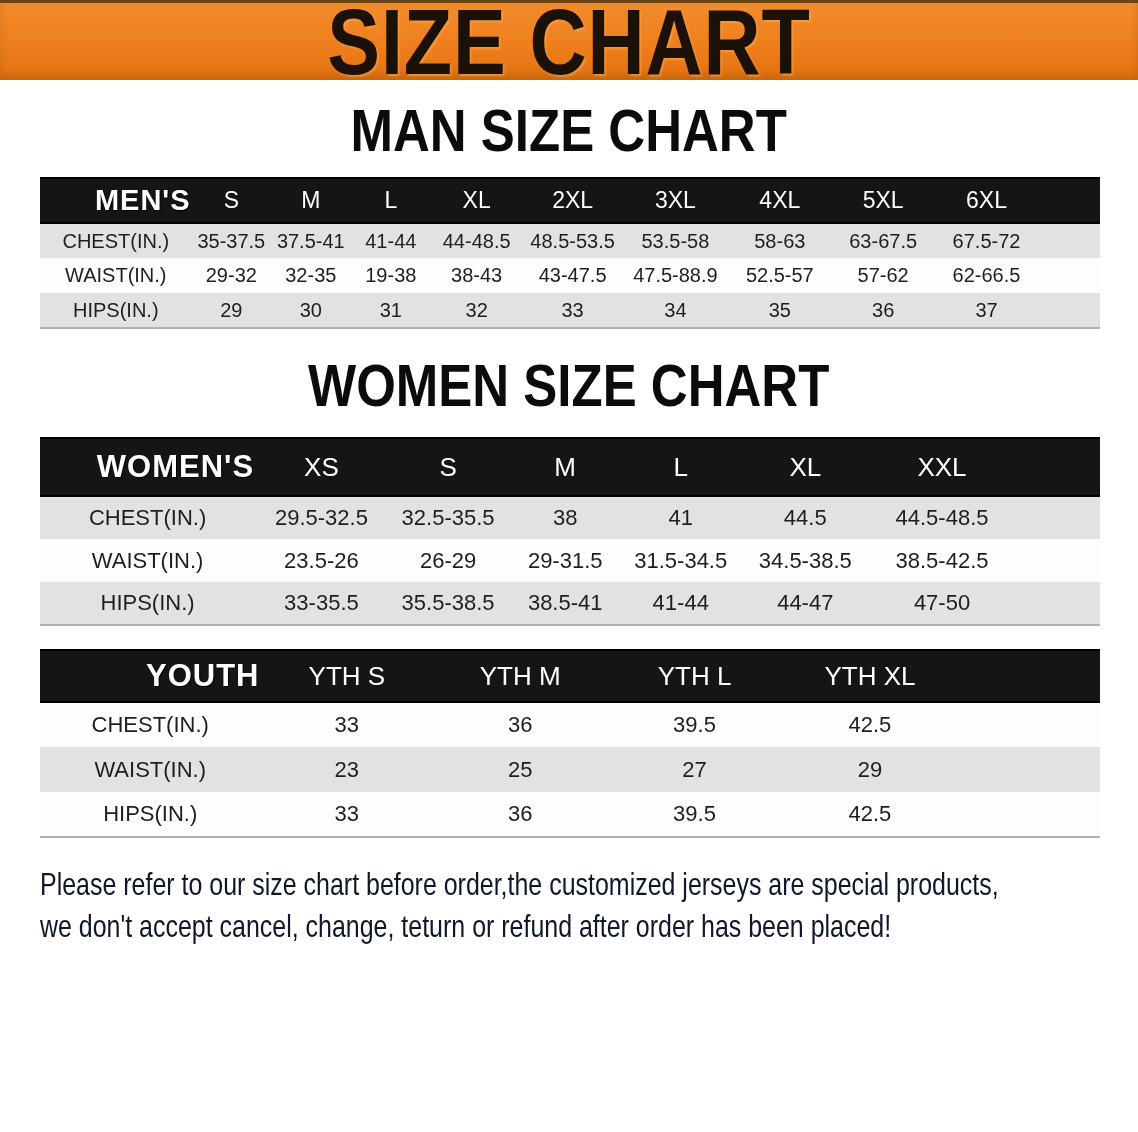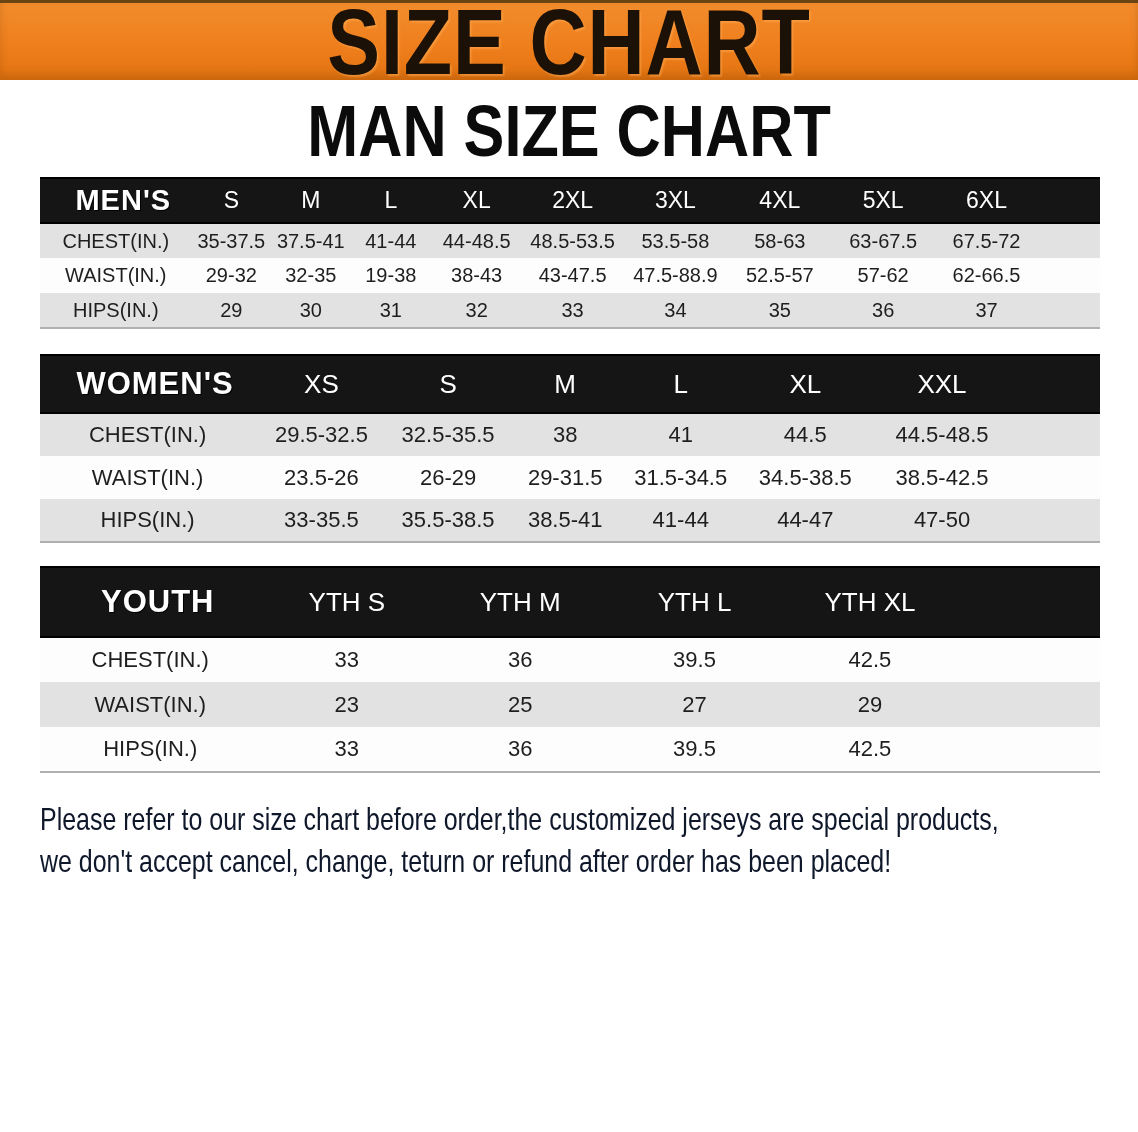--- a/index.html
+++ b/index.html
@@ -27,21 +27,21 @@
     transform: scaleX(0.86);
     letter-spacing: 1px;
     text-shadow: 2px 2px 2px rgba(255,170,80,.55);
     white-space: nowrap;
   }
 
   
   h2.section-heading {
     margin: 16px; padding: 0;
     text-align: center;
-    font-size: 72px; line-height: 52px;
+    font-size: 60px; line-height: 52px;
     color: #0b0b0b;
     white-space: nowrap;
   }
   h2.section-heading > span {
     display: inline-block;
     font-weight: bold;
     transform: scaleX(0.85);
     letter-spacing: 0px;
   }
   #heading-men   { margin-top: 25px; }
@@ -63,42 +63,42 @@
   table.size-table thead th {
     background: #151515;
     color: #ffffff;
     font-weight: normal;
     text-align: center;
     border-top: 2px solid #000;
     border-bottom: 2px solid #000;
     white-space: nowrap;
   }
   table.size-table thead th.group-label {
-    text-align: center;
+    text-align: right;
     padding-left: 16px;
     font-weight: bold;
     letter-spacing: 1px;
     text-shadow: 1px 1px 0 #000;
   }
   table.size-table td {
     text-align: center;
     color: #1e1e1e;
     white-space: nowrap;
   }
   tr.shade td { background: #e2e2e2; }
   tr.plain td { background: #fdfdfd; }
 
   
   .t-men   thead th { height: 45px; font-size: 23px; }
   .t-men   thead th.group-label { font-size: 29px; }
   .t-men   td { height: 35px; font-size: 20px; }
   .t-women thead th { height: 58px; font-size: 26px; }
   .t-women thead th.group-label { font-size: 31px; }
   .t-women td { height: 43px; font-size: 22px; }
-  .t-youth thead th { height: 70px; font-size: 26px; }
+  .t-youth thead th { height: 52px; font-size: 26px; }
   .t-youth thead th.group-label { font-size: 31px; }
   .t-youth td { height: 45px; font-size: 22px; }
 
   
   .footnote {
     margin: 25px 14px 0 40px;
     color: #0f172a;
   }
   .footnote .line {
     display: block;
@@ -188,20 +188,23 @@
           <td>35</td>
           <td>36</td>
           <td>37</td>
           <td></td>
         </tr>
       </tbody>
     </table>
 </section>
 
 <section>
+  <h2 class="section-heading" id="heading-women">
+    <span>WOMEN SIZE CHART</span>
+  </h2>
   <table class="size-table t-women" id="table-women">
       <colgroup>
         <col style="width: 20.3%;">
         <col style="width: 12.5%;">
         <col style="width: 11.4%;">
         <col style="width: 10.7%;">
         <col style="width: 11.1%;">
         <col style="width: 12.4%;">
         <col style="width: 13.4%;">
         <col style="width: 8.2%;">

